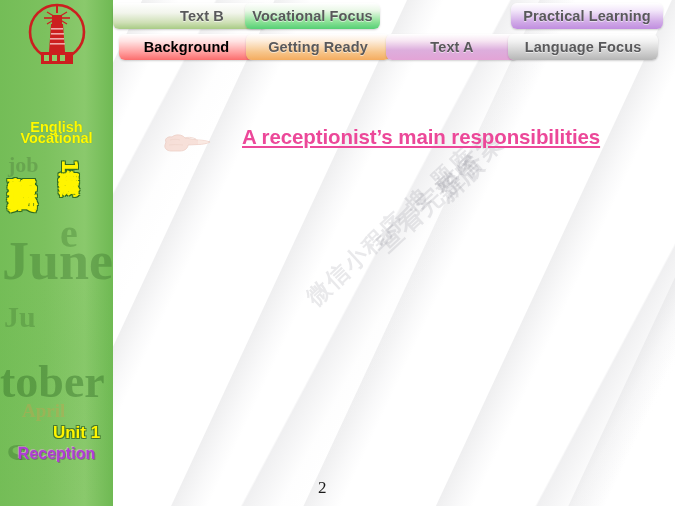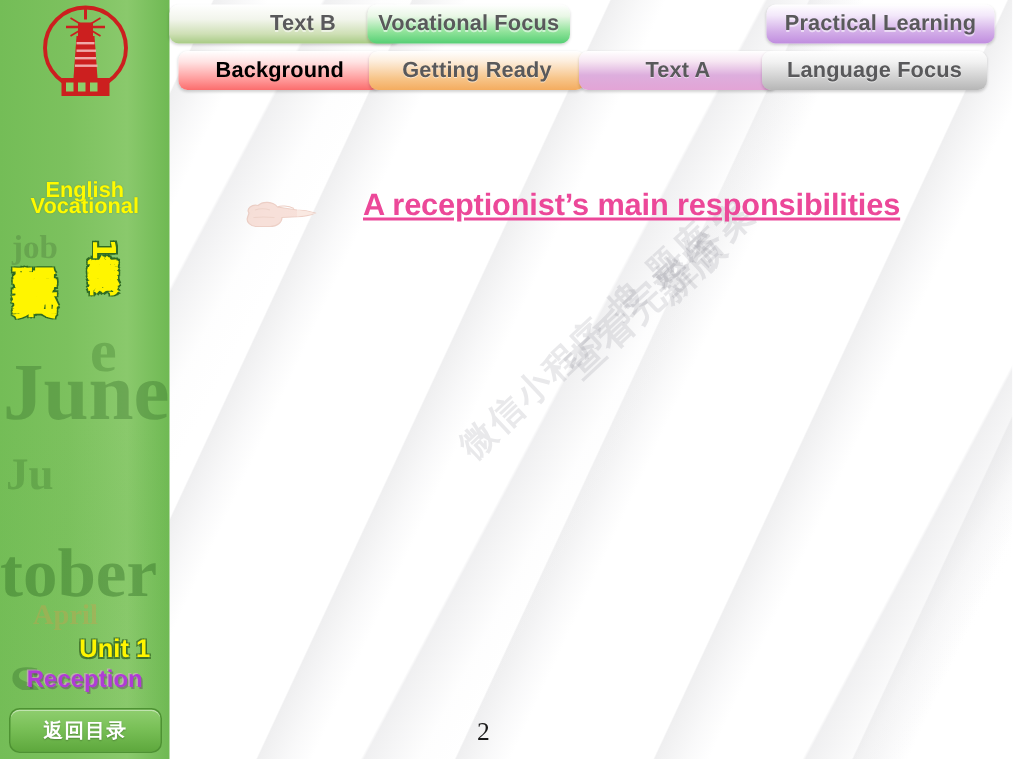--- a/index.html
+++ b/index.html
@@ -323,21 +323,20 @@
 
     <div class="sb-title" id="sbt2">Vocational</div>
     <div class="sb-title" id="sbt3">English</div>
 
     <div class="cn-col" id="cn-left">新航标职业英语</div>
     <div class="cn-col" id="cn-right">综合英语提高级1</div>
 
     <div id="unit-label">Unit 1</div>
     <div id="unit-sub">Reception</div>
 
-    <div id="toc-button">返回目录</div>
   </div>
 
   <div id="tabs">
     <div class="tab" id="tab-textb">Text B</div>
     <div class="tab" id="tab-vocational">Vocational Focus</div>
     <div class="tab" id="tab-practical">Practical Learning</div>
 
     <div class="tab active" id="tab-background">Background</div>
     <div class="tab" id="tab-getting">Getting Ready</div>
     <div class="tab" id="tab-texta">Text A</div>

